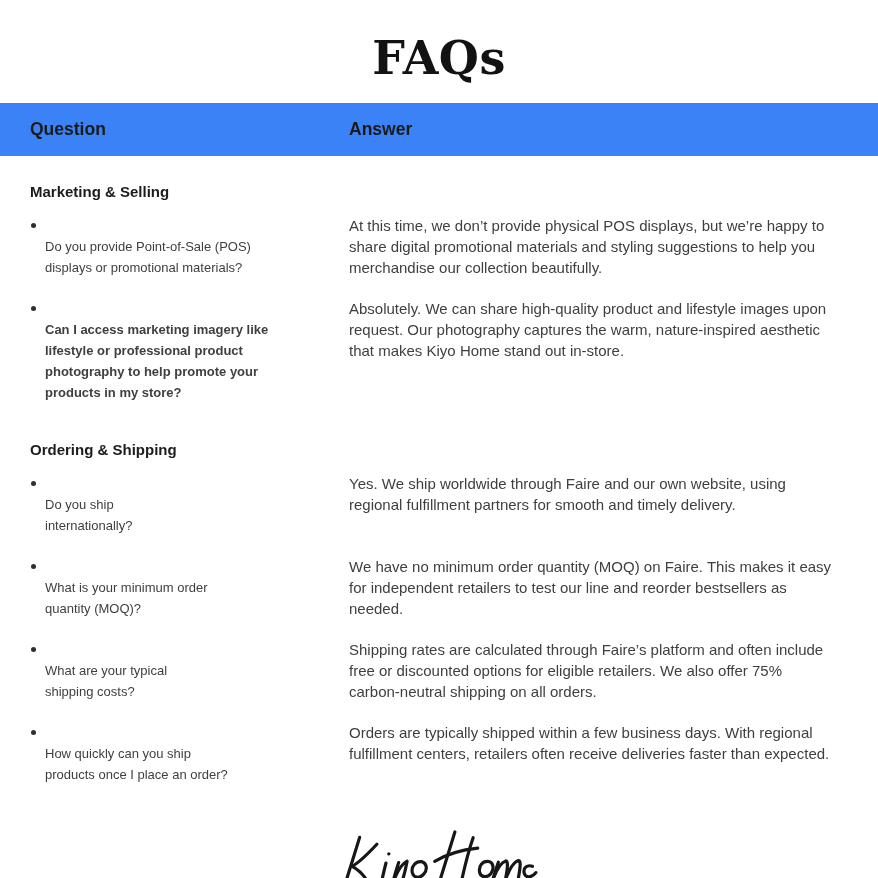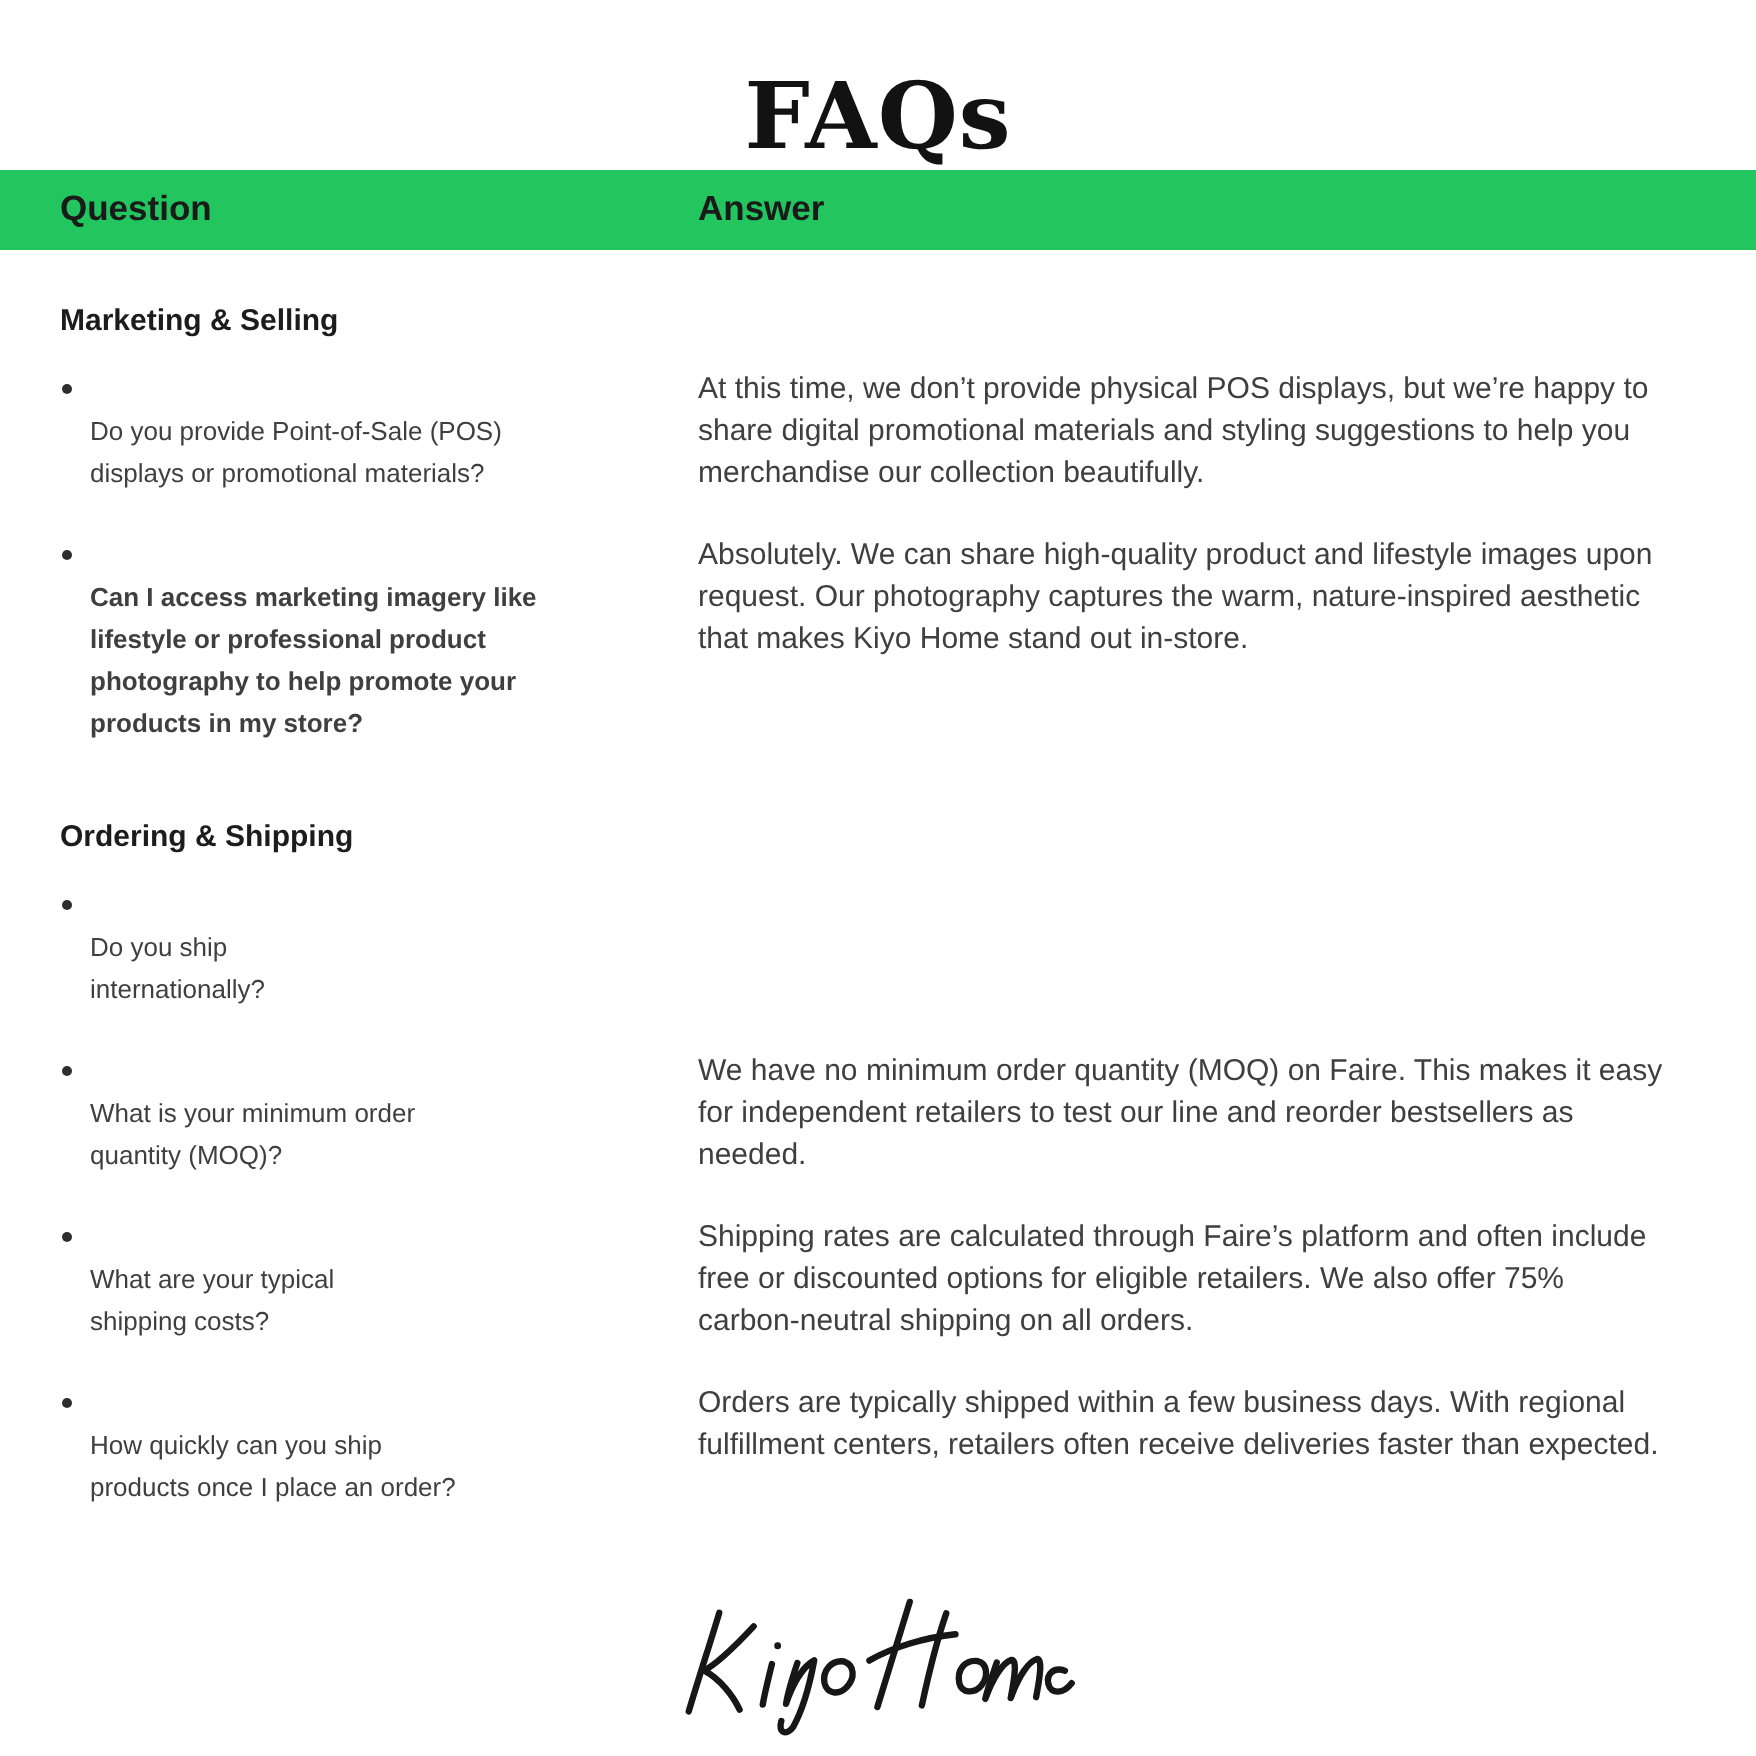--- a/index.html
+++ b/index.html
@@ -14,23 +14,24 @@
     padding-top: 32px;
     text-align: center;
     font-family: "DejaVu Serif", serif;
     font-weight: 700;
     font-size: 46px;
     line-height: 1.15;
     color: #121212;
     letter-spacing: 0.5px;
   }
   .header-band {
-    height: 40px;
+    margin-top: 18px;
+    height: 53px;
     width: 100%;
-    background: #22c55e;
+    background: #3b82f6;
     display: grid;
     grid-template-columns: 319px 1fr;
     align-items: center;
     padding: 0 43px 0 30px;
   }
   .col-label {
     font-size: 17.5px;
     font-weight: 700;
     color: #1a1a1a;
   }
@@ -121,20 +122,21 @@
     <div class="answer">Absolutely. We can share high-quality product and lifestyle images upon request. Our photography captures the warm, nature-inspired aesthetic that makes Kiyo Home stand out in-store.</div>
   </div>
 
   <div class="section-heading second">Ordering &amp; Shipping</div>
 
   <div class="faq-row first">
     <div class="question">
       <span class="bullet"></span><span style="white-space: pre-line;">Do you ship
 internationally?</span>
     </div>
+    <div class="answer">Yes. We ship worldwide through Faire and our own website, using regional fulfillment partners for smooth and timely delivery.</div>
   </div>
 
   <div class="faq-row">
     <div class="question">
       <span class="bullet"></span><span style="white-space: pre-line;">What is your minimum order
 quantity (MOQ)?</span>
     </div>
     <div class="answer">We have no minimum order quantity (MOQ) on Faire. This makes it easy for independent retailers to test our line and reorder bestsellers as needed.</div>
   </div>
 

